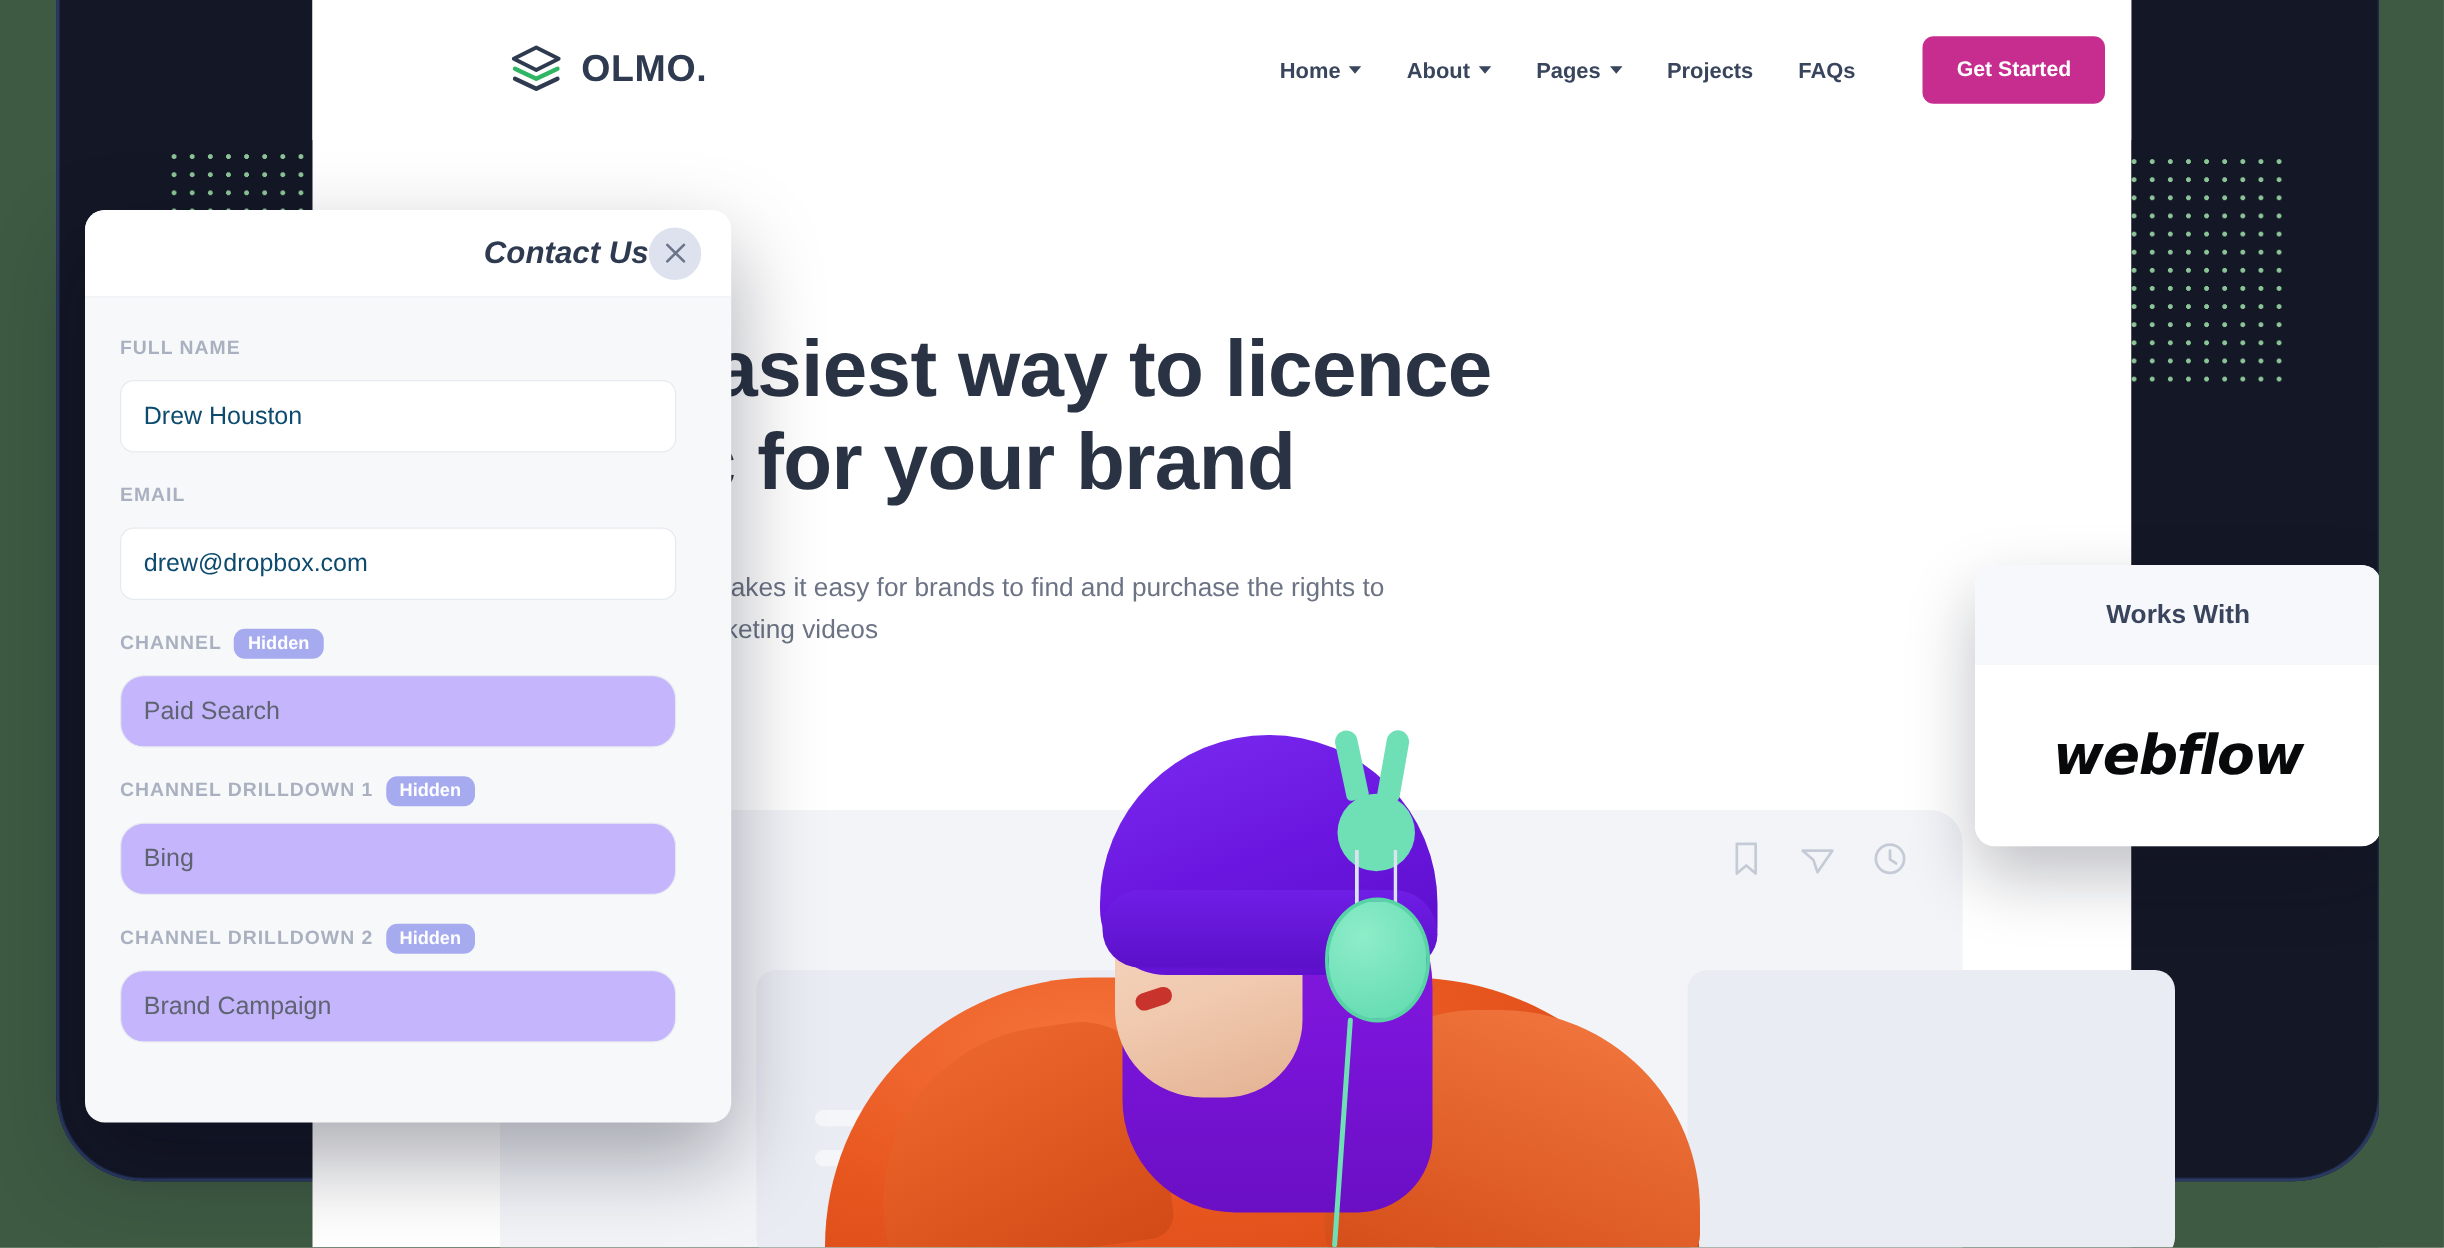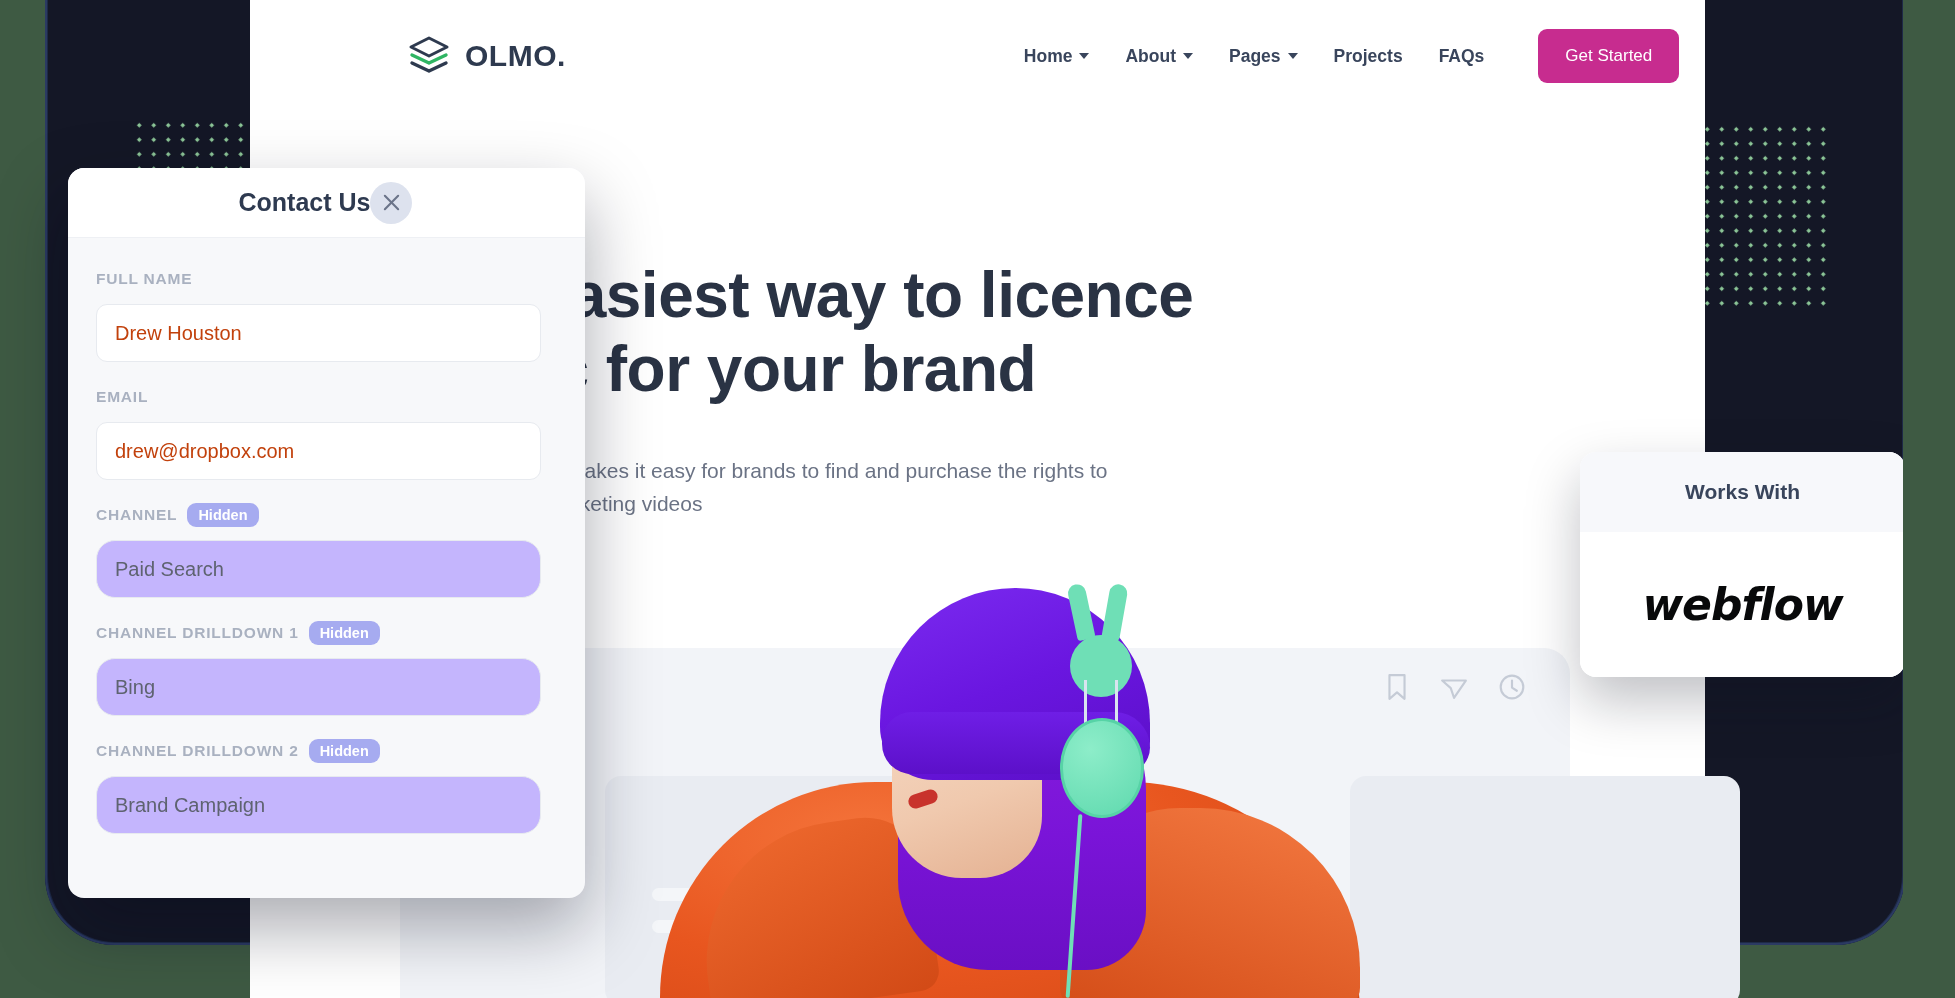--- a/index.html
+++ b/index.html
@@ -74,21 +74,21 @@
     width: 0; height: 0;
     border-left: 5px solid transparent;
     border-right: 5px solid transparent;
     border-top: 6px solid #39455c;
     display: inline-block;
   }
   .cta-btn {
     margin-left: 36px;
     background: #c72c8f;
     color: #fff;
-    font-size: 17px; font-weight: 400;
+    font-size: 17px; font-weight: 700;
     border: none; border-radius: 9px;
     padding: 17px 27px; cursor: pointer; white-space: nowrap;
   }
 
   
   .hero-title {
     position: absolute; left: 406px; top: 258px;
     width: 940px;
     font-size: 64px; line-height: 1.16; font-weight: 700;
     color: #2a3344; letter-spacing: -0.5px;
@@ -253,23 +253,24 @@
   .modal {
     position: absolute; left: 68px; top: 168px;
     width: 517px; height: 730px;
     background: #f7f8fa;
     border-radius: 16px;
     box-shadow: 0 30px 70px rgba(5,10,25,.34);
     overflow: hidden;
   }
   .modal-header {
     height: 70px; background: #fff;
-    display: flex; align-items: center; justify-content: center;
+    display: flex; align-items: center; justify-content: flex-end;
     padding: 0 24px 0 22px;
     border-bottom: 1px solid #eef0f4;
+    font-style: italic;
   }
   .modal-title { font-size: 25px; font-weight: 700; color: #2e3a50; }
   .close-btn {
     width: 42px; height: 42px; border-radius: 50%;
     background: #dde2ee; border: none; cursor: pointer;
     display: flex; align-items: center; justify-content: center;
   }
   .modal-body { padding: 28px 44px 0 28px; }
   .field { margin-bottom: 22px; }
   .field-label-row {
@@ -282,21 +283,21 @@
   }
   .hidden-badge {
     background: #a6abf0; color: #ffffff;
     font-size: 14.5px; font-weight: 700;
     border-radius: 9px; padding: 4px 11px;
   }
   .field-input {
     width: 100%; height: 58px;
     border-radius: 11px; border: 1px solid #e7eaef;
     background: #ffffff;
-    font-size: 20px; color: #c2410c;
+    font-size: 20px; color: #0c4a6e;
     padding: 0 18px;
     font-family: "Liberation Sans", sans-serif;
     outline: none;
   }
   .field-input.muted { background: #c4b5fd; color: #5e6370; border-radius: 19px; }
 </style>
 </head>
 <body>
 
 <div class="stage">

